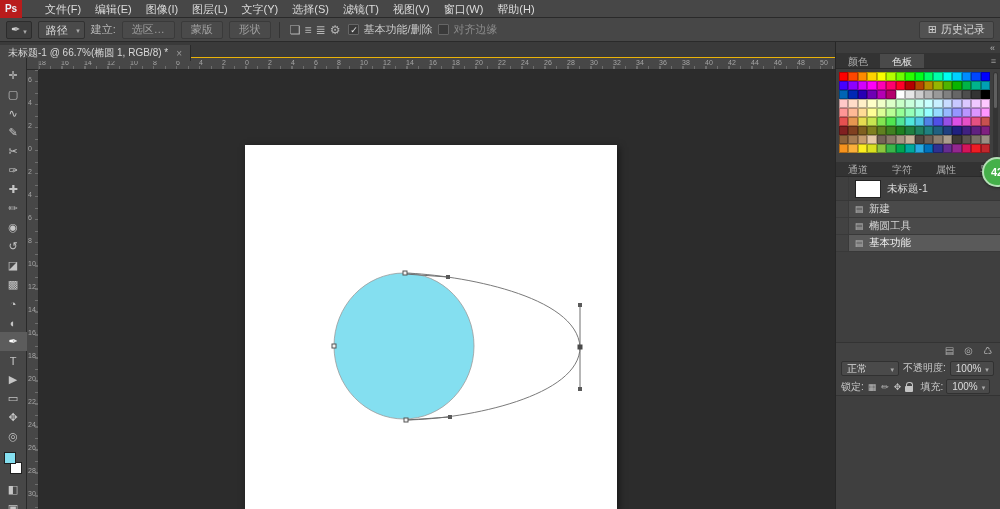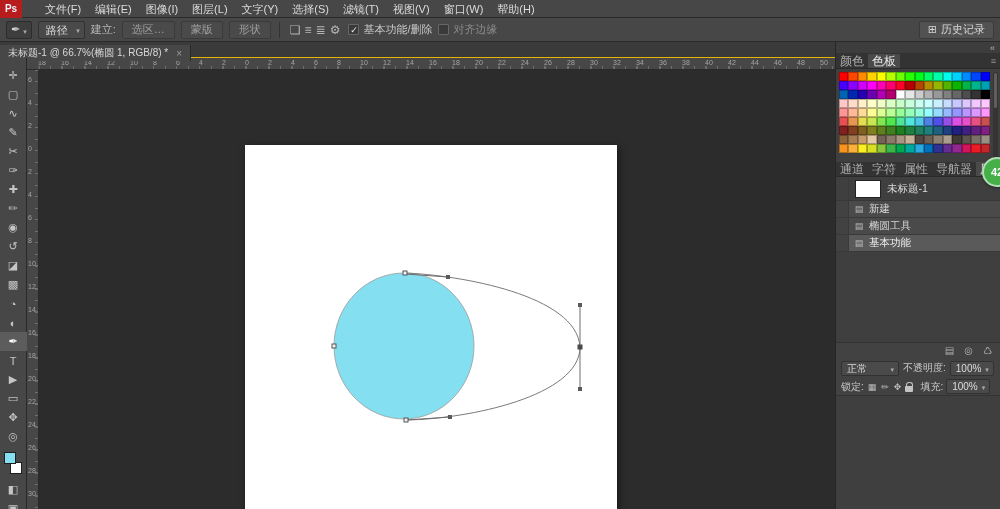--- a/index.html
+++ b/index.html
@@ -44,21 +44,21 @@
   background-image:repeating-linear-gradient(180deg,#6e6e6e 0 1px,transparent 1px 11.5px);background-size:3px 100%;background-repeat:no-repeat;background-position:right top}
 .rv-num{position:absolute;left:1px;font-size:7px;color:#a5a5a5}
 
 .canvas{position:absolute;left:39px;top:70px;width:796px;height:439px;background:#2c2c2c;overflow:hidden}
 .doc{position:absolute;left:206px;top:75px;width:372px;height:364px;background:#fff;box-shadow:2px 2px 7px rgba(0,0,0,.5)}
 .canvas svg{position:absolute;left:0;top:0}
 
 .dock{position:absolute;left:835px;top:42px;width:165px;bottom:0;background:#424242;border-left:1px solid #262626;display:flex;flex-direction:column;z-index:5}
 .dock-head{height:12px;display:flex;justify-content:flex-end;align-items:center;padding:0 5px;color:#b5b5b5;font-size:9px;background:#3d3d3d;border-bottom:1px solid #333}
 .ptabs{height:15px;display:flex;background:#333;border-bottom:1px solid #2a2a2a;overflow:hidden}
-.ptab{padding:0 4px;font-size:12px;line-height:15px;color:#b0b0b0;white-space:nowrap}
+.ptab{padding:0 12px;font-size:10px;line-height:15px;color:#b0b0b0;white-space:nowrap}
 .ptab.active{background:#4a4a4a;color:#e9e9e9}
 .ptab-menu{margin-left:auto;color:#999;font-size:9px;line-height:15px;padding:0 4px}
 .swatch-body{position:relative;height:93px;background:#3f3f3f;padding:3px 10px 3px 3px}
 .sw-grid{display:grid;grid-template-columns:repeat(16,1fr);gap:0}
 .sw{height:9px;border:1px solid rgba(0,0,0,.28)}
 .sw-scroll{position:absolute;right:2px;top:3px;bottom:3px;width:5px;background:#343434;border-radius:3px}
 .sw-scroll::before{content:"";position:absolute;top:1px;left:1px;right:1px;height:40%;background:#5f5f5f;border-radius:2px}
 .hist-body{height:165px;background:#3f3f3f;display:flex;flex-direction:column;overflow:hidden}
 .hist-snap{height:24px;display:flex;align-items:center;gap:6px;font-size:10.5px;color:#ddd;border-bottom:1px solid #373737}
 .hsnap-src{width:13px;align-self:stretch;border-right:1px solid #3a3a3a}

